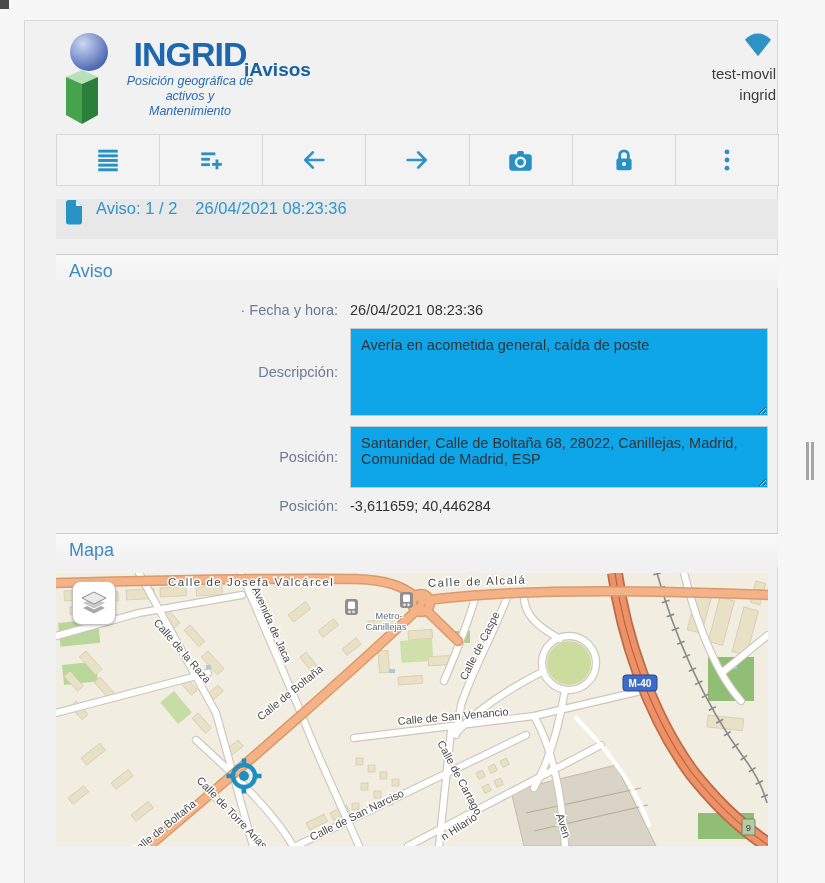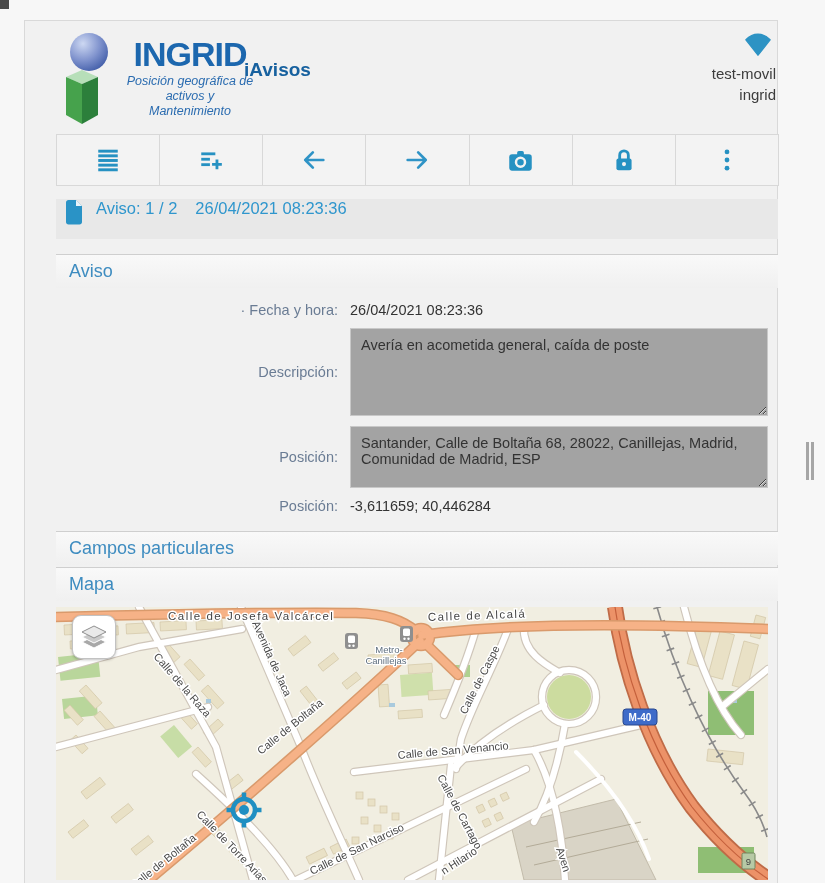--- a/index.html
+++ b/index.html
@@ -37,21 +37,21 @@
   .form{margin-left:31px;width:722px;margin-top:15px}
   .sec-head{box-sizing:border-box;width:722px;height:34px;line-height:33px;
             border-top:1px solid #cfcfcf;background:linear-gradient(#f9f9f9,#f0f0f0);
             color:#3e8cc0;font-size:18px;padding-left:13px}
   .rows{padding:4px 0 12px 0}
   .frow{display:flex;align-items:center;padding:5px 0}
   .frow.first{padding-top:10px}
   .flabel{width:282px;padding-right:12px;flex:none;text-align:right;
           color:#6a7c94;font-size:14.5px}
   .fvalue{color:#333;font-size:14.5px}
-  textarea{box-sizing:border-box;width:418px;border:1px solid #c8c8c8;background:#a3a3a3;
+  textarea{box-sizing:border-box;width:418px;border:1px solid #c8c8c8;background:#0ea5e9;
            font-family:"Liberation Sans",sans-serif;font-size:14.5px;color:#333;
            padding:8px 10px;resize:vertical}
   .ta-desc{height:88px}
   .ta-dir{height:62px}
   .gap2{margin-top:2px}
   
   .map{position:relative;margin-top:6px;width:712px;height:273px;overflow:hidden;background:#f1eee1}
   .layers-btn{position:absolute;left:16px;top:8px;width:44px;height:44px;background:#fff;
               border:1px solid #c2c2c2;border-radius:9px;box-shadow:0 1px 3px rgba(0,0,0,.25);
               display:flex;align-items:center;justify-content:center;cursor:pointer;padding:0}
@@ -181,21 +181,20 @@
       <div class="frow">
         <div class="flabel">Posición:</div>
         <textarea class="ta-dir" style="">Santander, Calle de Boltaña 68, 28022, Canillejas, Madrid, Comunidad de Madrid, ESP</textarea>
       </div>
       <div class="frow">
         <div class="flabel">Posición:</div>
         <div class="fvalue">-3,611659; 40,446284</div>
       </div>
     </div>
 
-    <div class="sec-head">Campos particulares</div>
     <div class="sec-head gap2">Mapa</div>
 
     <div class="map">
       <svg width="712" height="273" viewBox="0 0 712 273">
         <rect x="0" y="0" width="712" height="273" fill="#f1eee1"></rect>
 
         <g>
           <rect x="2" y="50" width="40" height="24" fill="#b9d69b" transform="rotate(-6 2 50)"></rect>
           <rect x="6" y="92" width="34" height="20" fill="#b9d69b" transform="rotate(-6 6 92)"></rect>
           <rect x="118" y="118" width="28" height="18" fill="#c7dda6" transform="rotate(50 118 118)"></rect>

